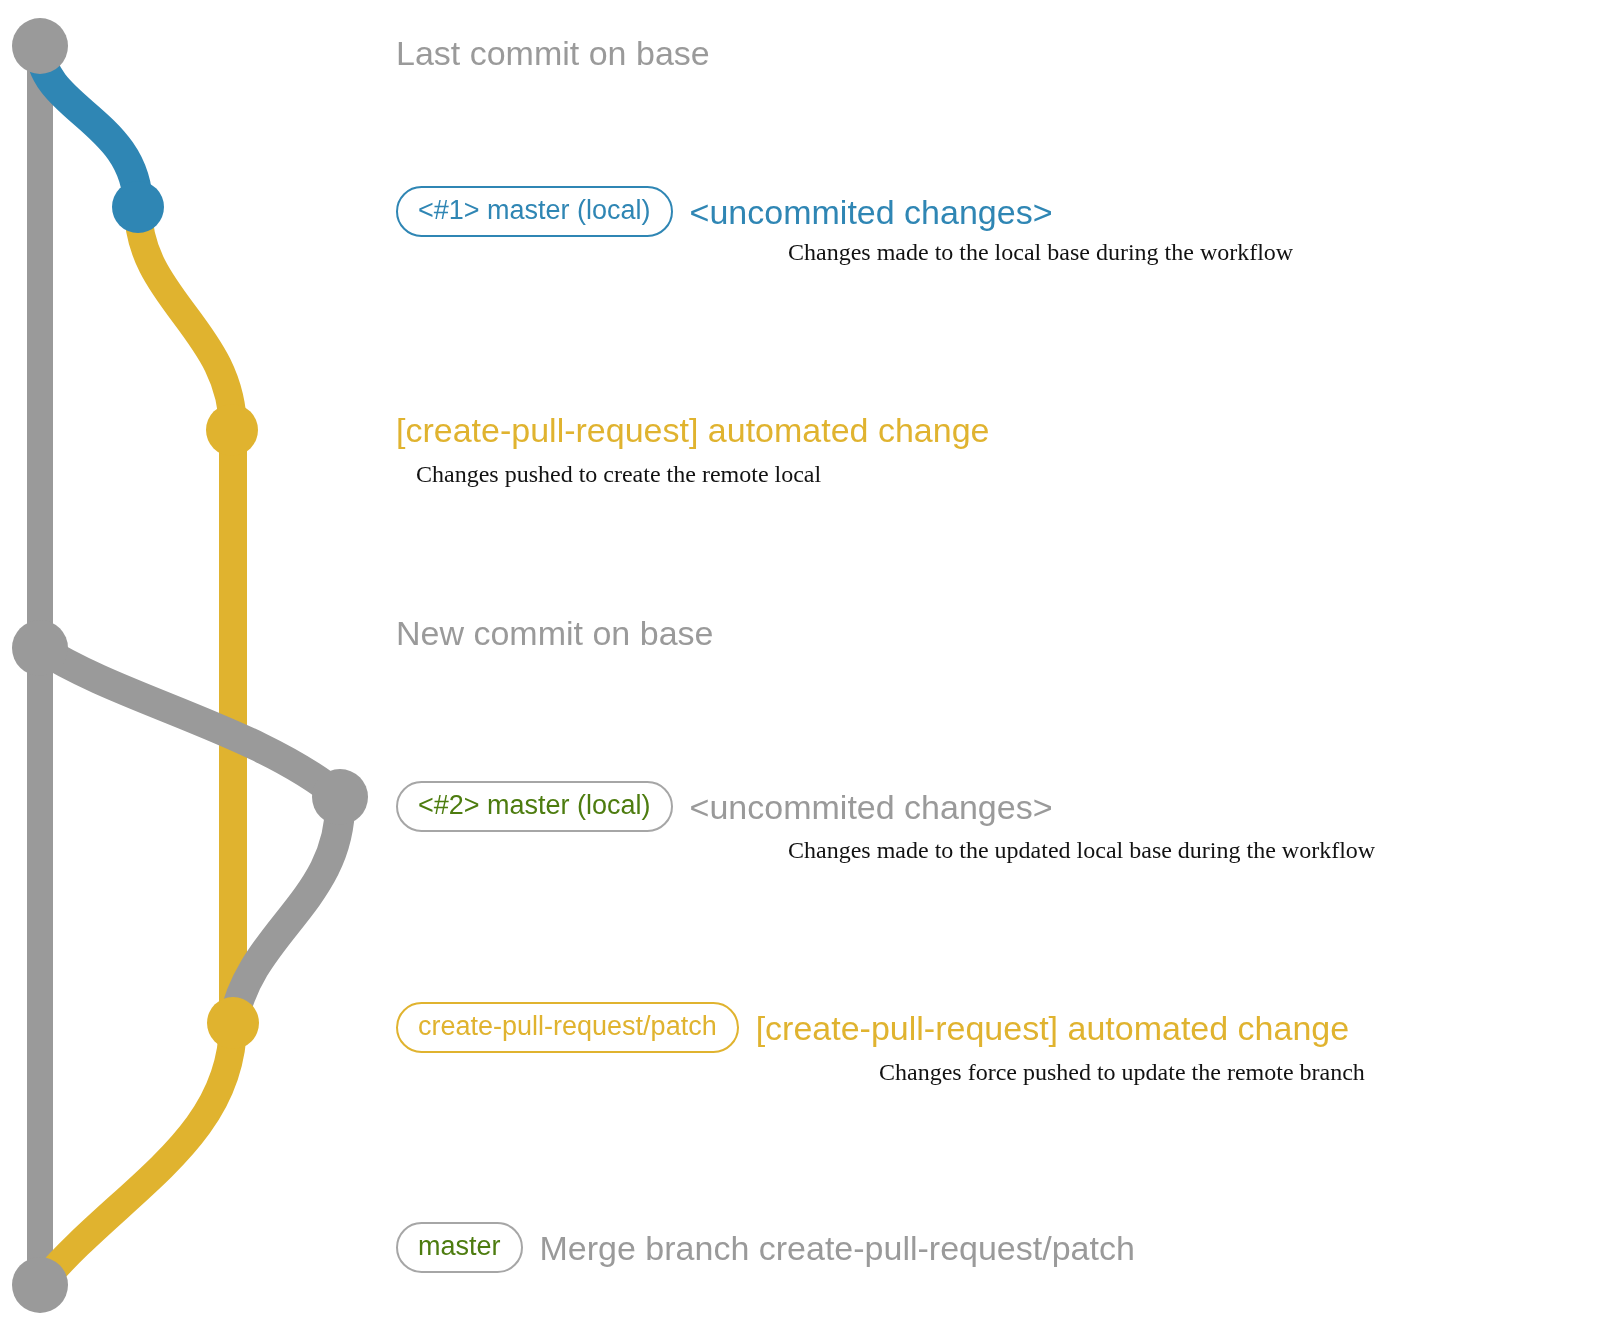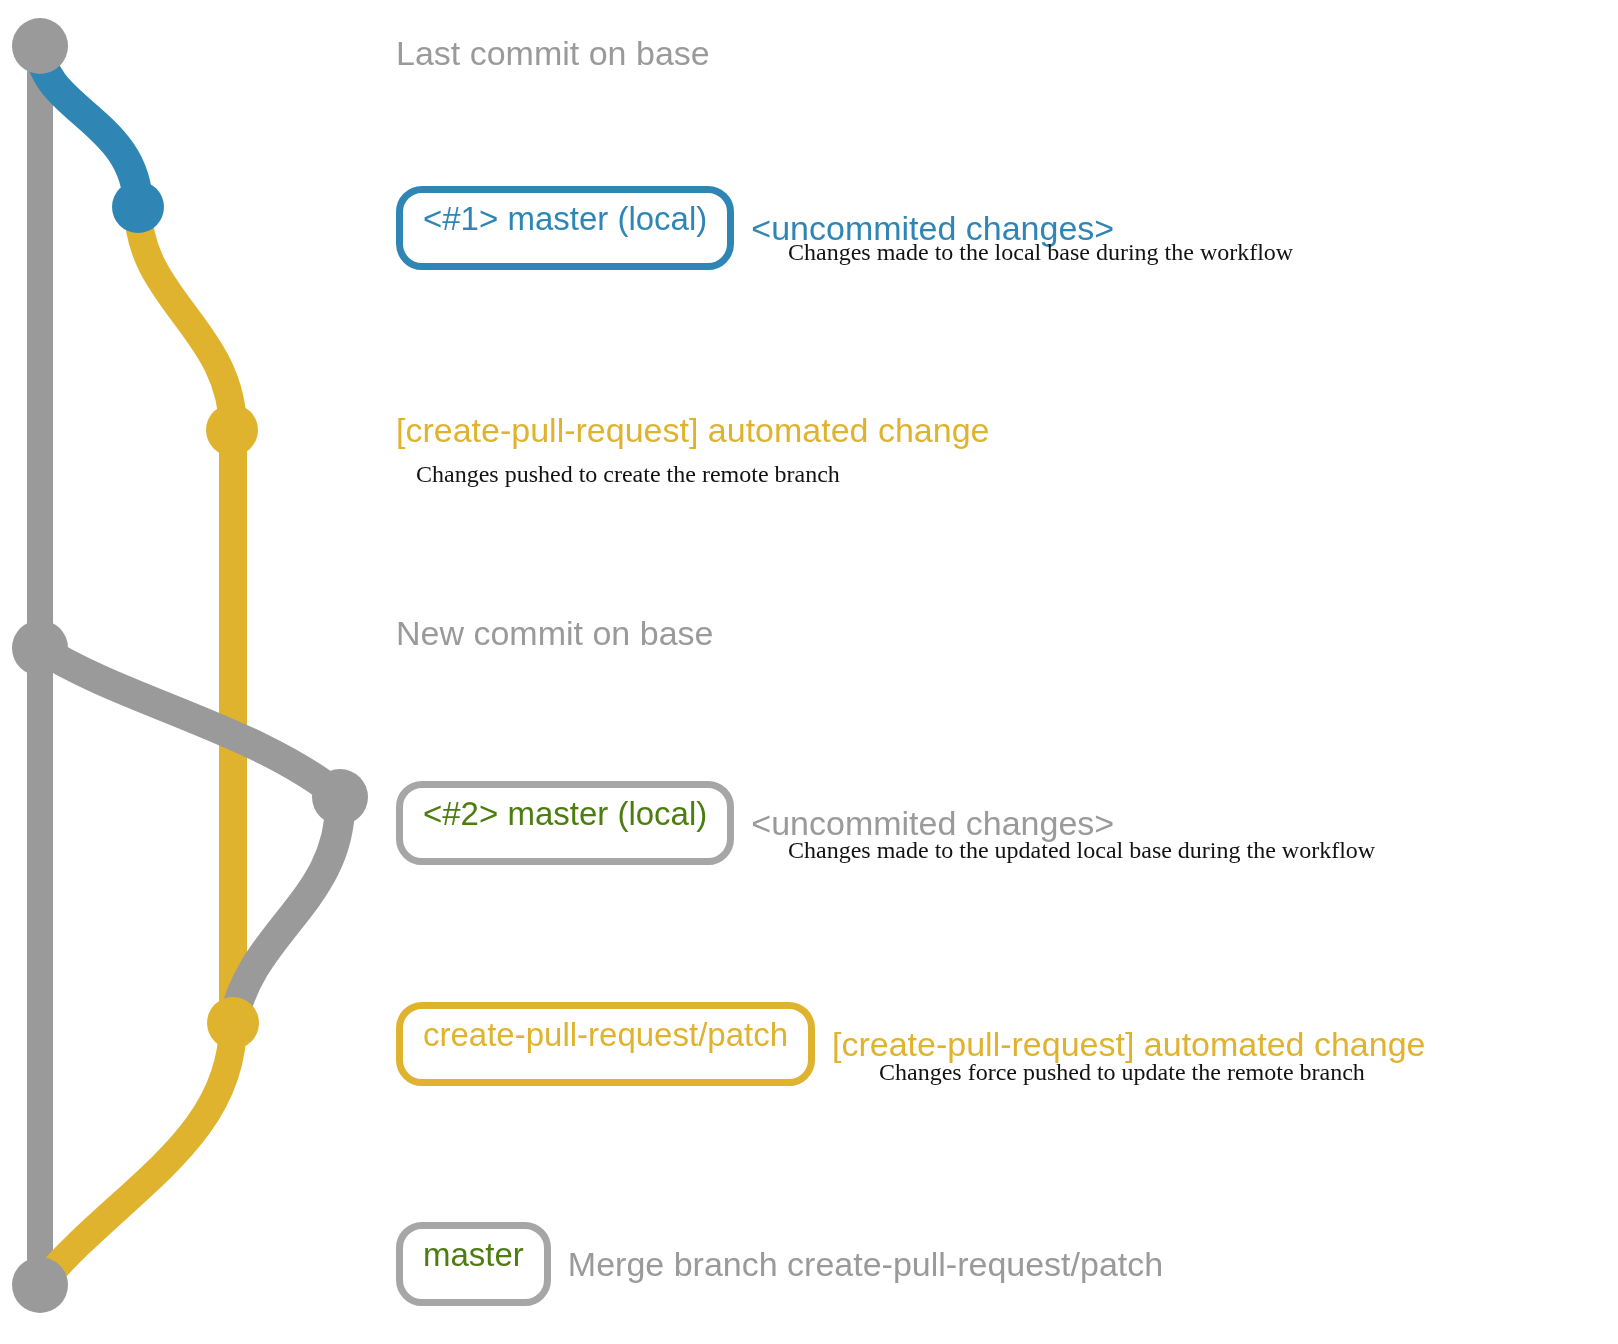--- a/index.html
+++ b/index.html
@@ -35,25 +35,25 @@
   .row {
     position: absolute;
     display: flex;
     align-items: center;
     white-space: nowrap;
   }
 
   
   .badge {
     display: inline-block;
-    border: 7px solid #0ea5e9;
+    border: 2px solid #0ea5e9;
     border-radius: 26px;
-    padding: 9px 20px 28px 20px;
+    padding: 9px 20px 11px 20px;
     color: #9a9a9a;
-    font-size: 33px;
+    font-size: 27px;
     line-height: 1;
     font-family: "Liberation Sans", sans-serif;
     background: transparent;
   }
   .badge.blue  { border-color: #2f86b4; color: #2f86b4; }
   .badge.gold  { border-color: #e0b32f; color: #e0b32f; }
   .badge.gray  { border-color: #a6a6a6; color: #4d7c0f; }
 
   .subject {
     font-size: 34px;
@@ -118,21 +118,21 @@
 
   <div class="row" style="left:396px; top:186px;">
     <span class="badge blue">&lt;#1&gt; master (local)</span>
     <span class="subject blue">&lt;uncommited changes&gt;</span>
   </div>
   <div class="note" style="left:788px; top:240px;">Changes made to the local base during the workflow</div>
 
   <div class="row" style="left:396px; top:413px;">
     <span class="subject gold">[create-pull-request] automated change</span>
   </div>
-  <div class="note" style="left:416px; top:462px;">Changes pushed to create the remote branch</div>
+  <div class="note" style="left:416px; top:462px;">Changes pushed to create the remote local</div>
 
   <div class="heading" style="left:396px; top:616px;">New commit on base</div>
 
   <div class="row" style="left:396px; top:781px;">
     <span class="badge gray">&lt;#2&gt; master (local)</span>
     <span class="subject gray">&lt;uncommited changes&gt;</span>
   </div>
   <div class="note" style="left:788px; top:838px;">Changes made to the updated local base during the workflow</div>
 
   <div class="row" style="left:396px; top:1002px;align-items:center;">

